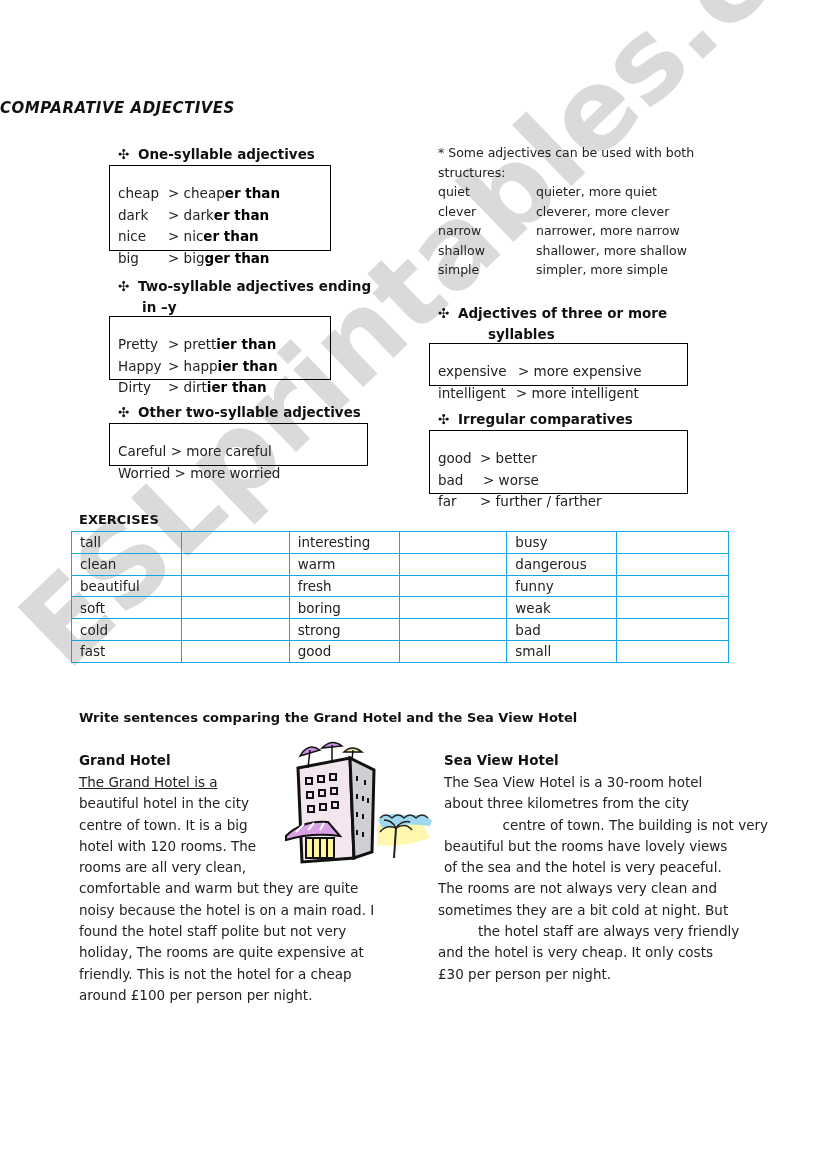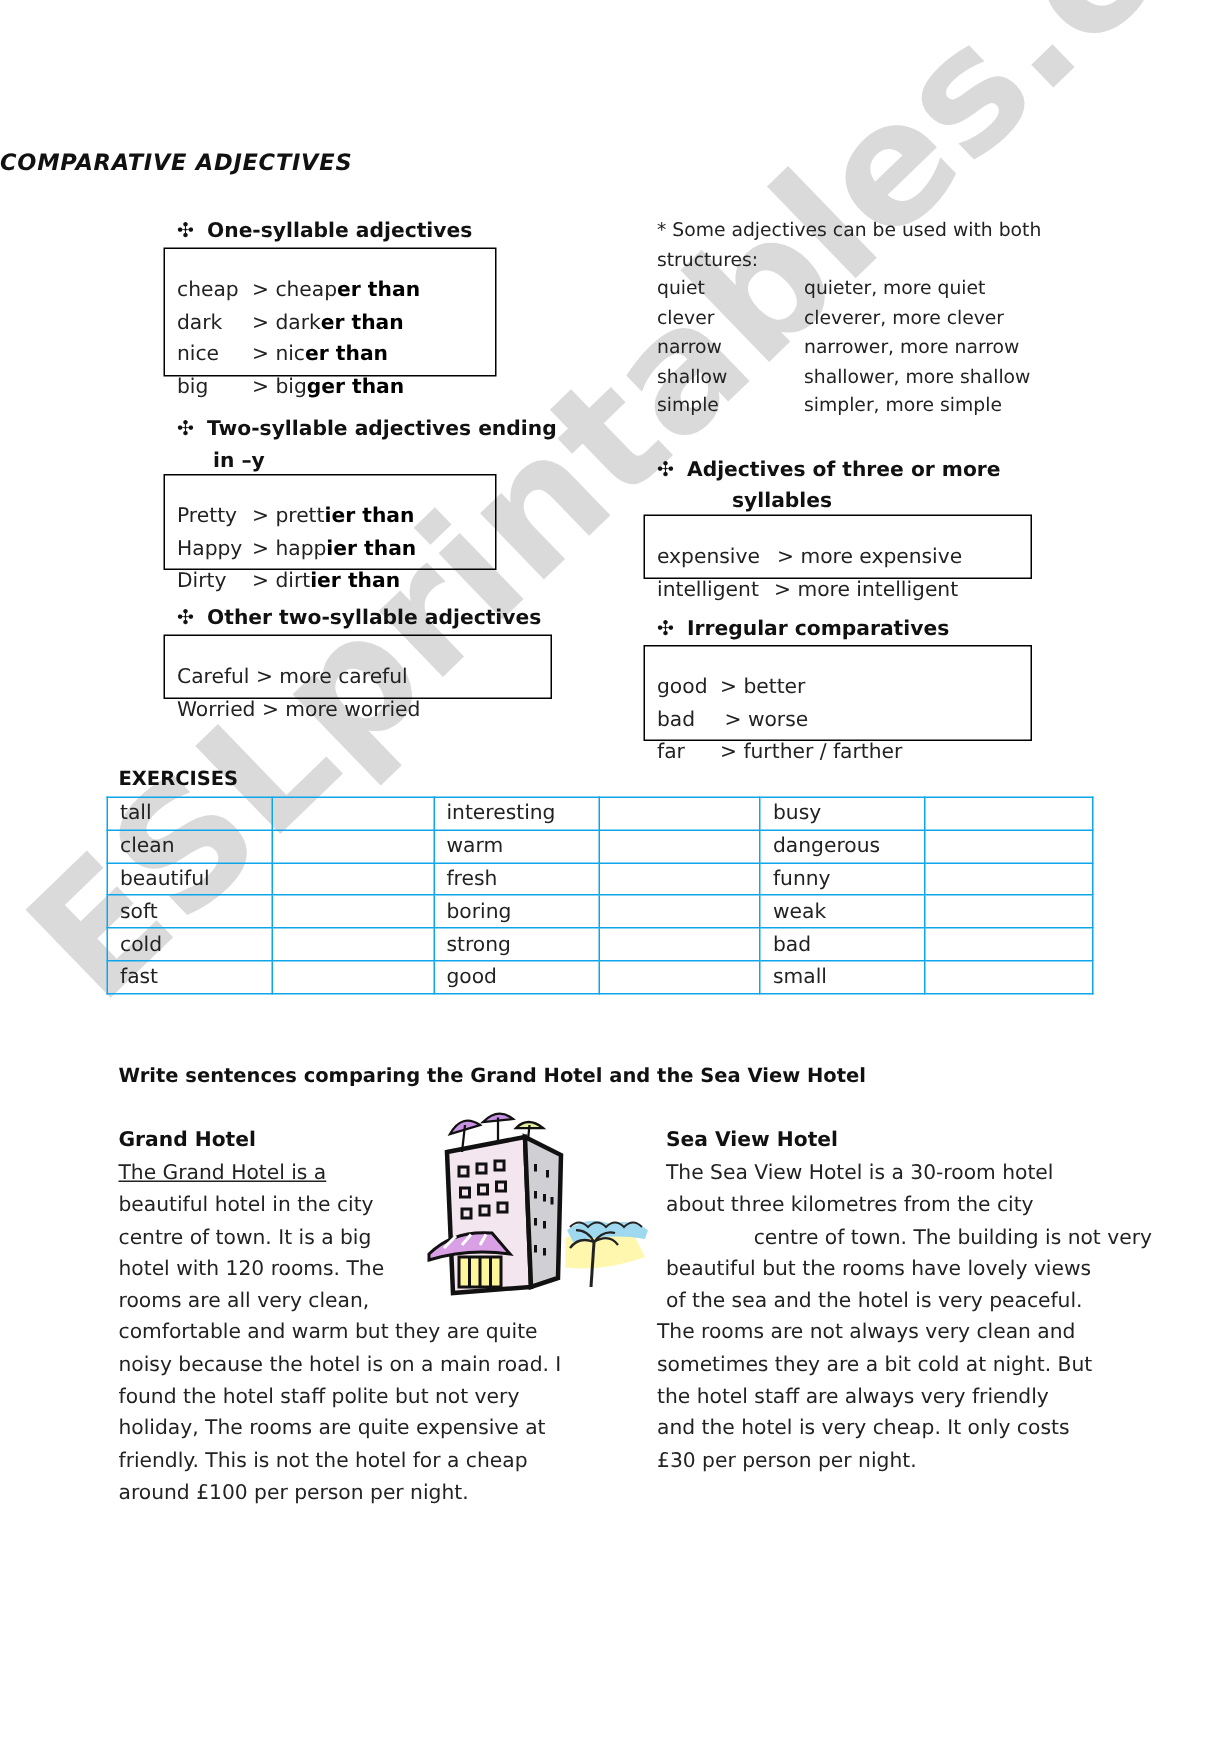--- a/index.html
+++ b/index.html
@@ -169,21 +169,21 @@
 
 <div class="abs heading" style="left:444px; top:752px; font-size:13.5px;">Sea View Hotel</div>
 <div class="abs para" style="left:438px; top:772px; width:330px;" id="sea-lines">
     <div style="white-space: nowrap; padding-left: 6px;">The Sea View Hotel is a 30-room hotel</div>
     <div style="white-space: nowrap; padding-left: 6px;">about three kilometres from the city</div>
     <div style="white-space: nowrap; padding-left: 6px; text-align: right;">centre of town. The building is not very</div>
     <div style="white-space: nowrap; padding-left: 6px;">beautiful but the rooms have lovely views</div>
     <div style="white-space: nowrap; padding-left: 6px;">of the sea and the hotel is very peaceful.</div>
     <div style="white-space: nowrap;">The rooms are not always very clean and</div>
     <div style="white-space: nowrap;">sometimes they are a bit cold at night. But</div>
-    <div style="white-space: nowrap;">the hotel staff are always very friendly</div>
+    <div style="white-space: nowrap; margin-left: 40px;">the hotel staff are always very friendly</div>
     <div style="white-space: nowrap;">and the hotel is very cheap. It only costs</div>
     <div style="white-space: nowrap;">£30 per person per night.</div>
   </div>
 
 <svg class="abs" style="left:282px; top:740px;" width="155" height="125" viewBox="0 0 155 125">
 
   <path d="M95 85 Q115 78 140 82 L148 98 Q120 108 95 105 Z" fill="#fff59a" opacity="0.8"></path>
   <path d="M96 80 Q110 70 125 76 Q138 72 150 80 L148 86 Q125 82 100 88 Z" fill="#9fd9ef"></path>
   <path d="M98 78 q6 -6 12 0 q6 -6 12 0 q6 -6 12 0 q6 -6 12 0" stroke="#222" stroke-width="1.3" fill="none"></path>
 

